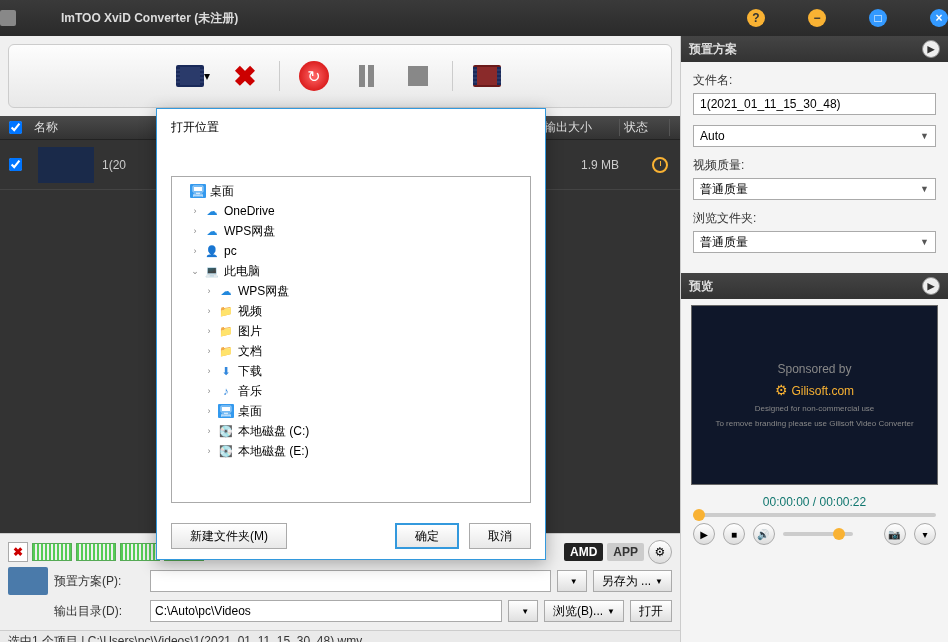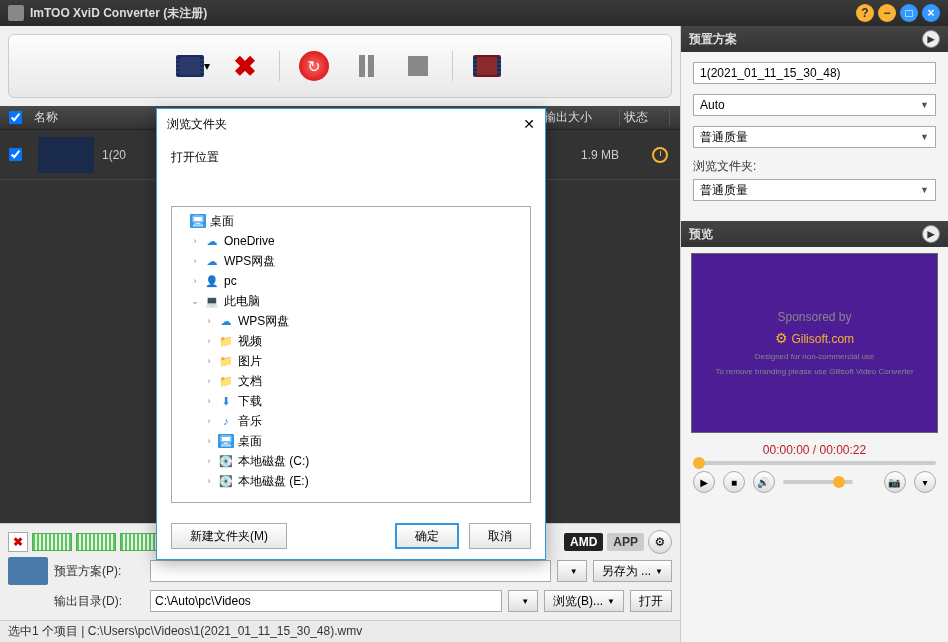--- a/index.html
+++ b/index.html
@@ -1,18 +1,18 @@
 <!DOCTYPE html>
 <html><head>
 <meta charset="utf-8">
 <style>
 * { margin: 0; padding: 0; box-sizing: border-box; font-family: "Microsoft YaHei", Arial, sans-serif; font-size: 12px; }
 body { width: 948px; height: 642px; background: #f0f0f0; position: relative; overflow: hidden; }
 
-.titlebar { height: 26px; background: linear-gradient(#3a3a3a, #2a2a2a); color: #ddd; display: flex; align-items: center; padding: 0 8px; }
+.titlebar { height: 36px; background: linear-gradient(#3a3a3a, #2a2a2a); color: #ddd; display: flex; align-items: center; padding: 0 0; gap: 39px; }
 .titlebar-icon { width: 16px; height: 16px; background: #888; border-radius: 2px; margin-right: 6px; }
 .titlebar-title { flex: 1; font-weight: bold; }
 .tbtn { width: 18px; height: 18px; border-radius: 9px; margin-left: 4px; display: flex; align-items: center; justify-content: center; font-weight: bold; cursor: pointer; }
 .tbtn.help { background: #f9b233; color: #333; }
 .tbtn.min { background: #f9b233; color: #333; }
 .tbtn.max { background: #3399ff; color: #fff; }
 .tbtn.close { background: #3399ff; color: #fff; }
 
 .main { display: flex; height: 616px; }
 .left { width: 680px; display: flex; flex-direction: column; }
@@ -56,23 +56,23 @@
 
 .statusbar { height: 22px; background: #eaeaea; border-top: 1px solid #ccc; display: flex; align-items: center; padding: 0 8px; color: #333; }
 
 .panelhdr { height: 26px; background: linear-gradient(#444,#333); color: #ddd; display: flex; align-items: center; padding: 0 8px; font-weight: bold; }
 .panelhdr .rplay { margin-left: auto; width: 18px; height: 18px; border:1px solid #888; border-radius: 9px; background:#eee; display:flex;align-items:center;justify-content:center;color:#333;font-size:9px; }
 .presetbody { padding: 10px 12px; background:#f4f4f4; }
 .fieldlbl { color: #333; margin-bottom: 4px; }
 .fieldinput { width: 100%; height: 22px; border: 1px solid #aaa; background: #fff; padding: 0 6px; margin-bottom: 10px; display: flex; align-items: center; justify-content: space-between; }
 .fieldinput .dd { font-size: 9px; color: #555; }
 
-.previewbox { margin: 6px 10px; height: 180px; background: #4c1d95; border: 1px solid #666; display: flex; flex-direction: column; align-items: center; justify-content: center; color: #888; font-size: 10px; gap: 6px; }
+.previewbox { margin: 6px 10px; height: 180px; background: #0f172a; border: 1px solid #666; display: flex; flex-direction: column; align-items: center; justify-content: center; color: #888; font-size: 10px; gap: 6px; }
 .gilisoft { color: #f9b233; font-size: 14px; }
-.timebar { text-align: center; color: #b91c1c; padding: 4px; }
+.timebar { text-align: center; color: #0f766e; padding: 4px; }
 .playctrl { display: flex; align-items: center; gap: 8px; padding: 6px 12px; }
 .circlebtn { width: 22px; height: 22px; border: 1px solid #aaa; border-radius: 11px; background: linear-gradient(#fff,#ddd); display:flex;align-items:center;justify-content:center;font-size:10px;cursor:pointer; }
 .slider { flex: 1; height: 4px; background: #ccc; border-radius: 2px; position: relative; }
 .slider .knob { position: absolute; width: 12px; height: 12px; border-radius: 6px; background: #f9b233; top: -4px; }
 
 .dialog { position: absolute; left: 156px; top: 108px; width: 390px; height: 452px; background: #fff; border: 1px solid #3399dd; box-shadow: 0 4px 16px rgba(0,0,0,0.3); display: flex; flex-direction: column; }
 .dlghdr { height: 30px; display: flex; align-items: center; padding: 0 10px; }
 .dlghdr .x { margin-left: auto; cursor: pointer; font-size: 14px; }
 .dlgbody { padding: 10px 14px; flex: 1; display: flex; flex-direction: column; }
 .dlglbl { margin-bottom: 40px; }
@@ -201,27 +201,29 @@
       <span>选中1 个项目 | C:\Users\pc\Videos\1(2021_01_11_15_30_48).wmv</span>
     </div>
   </div>
 
   <div class="right">
     <div class="panelhdr">
       <span>预置方案</span>
       <div class="rplay">▶</div>
     </div>
     <div class="presetbody">
+      <div class="fieldlbl">文件名:</div>
       <div class="fieldinput">
           <span>1(2021_01_11_15_30_48)</span>
         </div>
       <div class="fieldinput">
           <span>Auto</span>
           <span class="dd">▼</span>
         </div>
+      <div class="fieldlbl">视频质量:</div>
       <div class="fieldinput">
           <span>普通质量</span>
           <span class="dd">▼</span>
         </div>
       <div class="fieldlbl">浏览文件夹:</div>
       <div class="fieldinput">
           <span>普通质量</span>
           <span class="dd">▼</span>
         </div>
     </div>
@@ -250,24 +252,20 @@
           <div class="knob" style="left:50px"></div>
         </div>
       <div style="flex:1"></div>
       <div class="circlebtn">📷</div>
       <div class="circlebtn">▾</div>
     </div>
   </div>
 </div>
 
 <div class="dialog">
-  <div class="dlghdr">
-    <span>浏览文件夹</span>
-    <span class="x">✕</span>
-  </div>
   <div class="dlgbody">
     <div class="dlglbl">打开位置</div>
     <div class="tree" id="tree">
         <div class="treeitem ind0">
           <span class="expicon"></span>
           <span class="ticon desktop">🖥</span>
           <span>桌面</span>
         </div>
         <div class="treeitem ind1">
           <span class="expicon">›</span>

